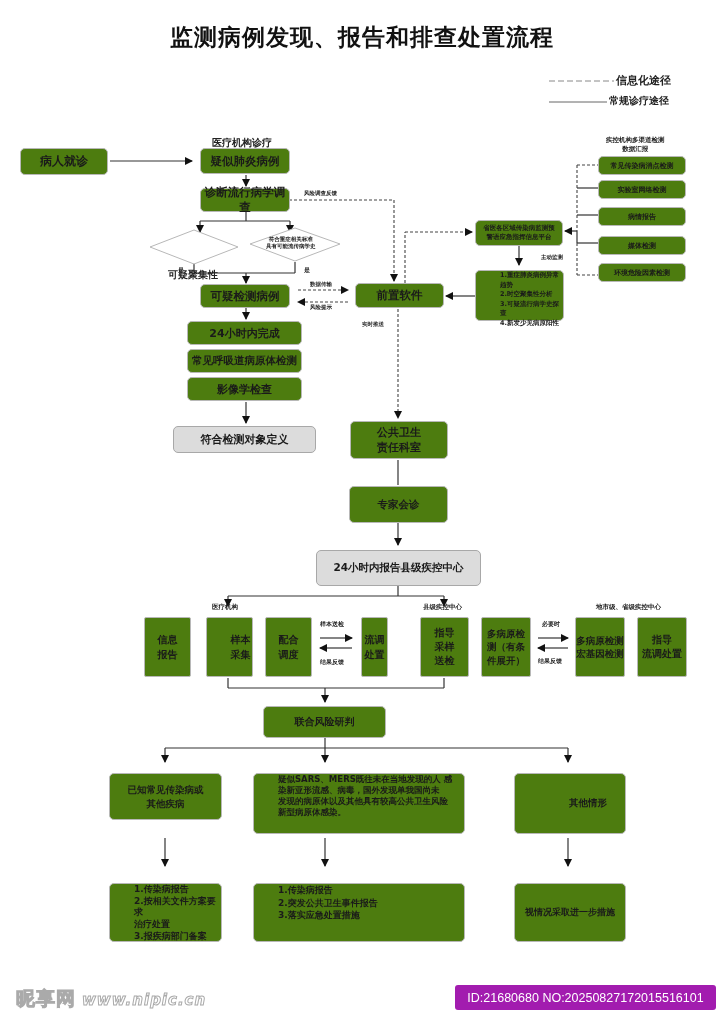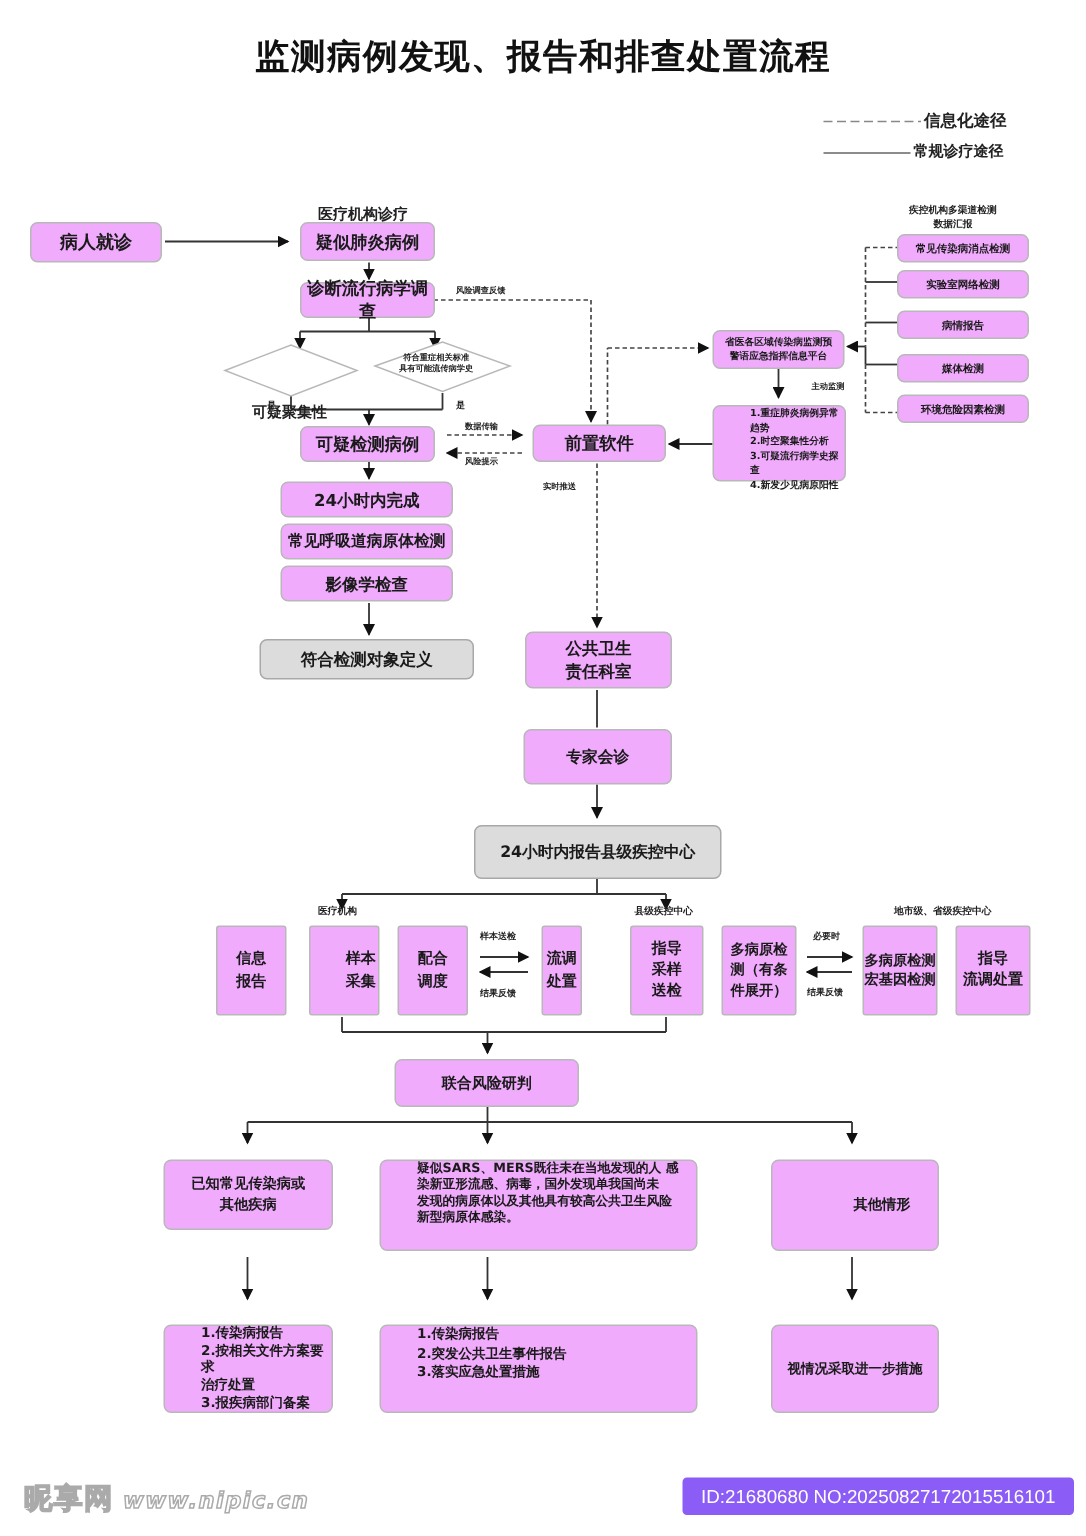--- a/index.html
+++ b/index.html
@@ -1,29 +1,29 @@
 <!DOCTYPE html>
 <html><head>
 <meta charset="utf-8">
 <style>
   html, body { margin:0; padding:0; }
   body { width:724px; height:1024px; background:#ffffff; position:relative; overflow:hidden;
          font-family:"DejaVu Sans", sans-serif; color:#111; }
-  .box { position:absolute; box-sizing:border-box; border:1px solid #b8b8b8; border-radius:5px; background:#f0abfc;
+  .box { position:absolute; box-sizing:border-box; border:1px solid #b8b8b8; border-radius:5px; background:#4d7c0f;
          display:flex; align-items:center; justify-content:center; text-align:center; font-weight:bold; color:#1a1a1a; }
   .sq { border-radius:2px; }
   .gray { background:#dcdcdc; border-color:#a8a8a8; }
   .lbl { position:absolute; font-weight:bold; color:#222; white-space:nowrap; }
   .title { position:absolute; left:0; width:724px; top:22px; text-align:center; font-size:23px; font-weight:bold; letter-spacing:1px; }
   .list { justify-content:flex-start; text-align:left; padding-left:24px; line-height:1.35; }
   svg.lines { position:absolute; left:0; top:0; }
   .wm-left { position:absolute; left:16px; top:986px; font-size:19px; font-weight:bold; color:#fff;
              -webkit-text-stroke:1px #aaa; letter-spacing:1px; }
   .wm-left span { font-style:italic; font-size:15px; margin-left:6px; }
-  .wm-right { position:absolute; left:455px; top:985px; width:261px; height:25px; background:#8b5cf6; color:#fff;
+  .wm-right { position:absolute; left:455px; top:985px; width:261px; height:25px; background:#a21caf; color:#fff;
               border-radius:3px; font-size:12.5px; display:flex; align-items:center; justify-content:center; font-family:"Liberation Sans", sans-serif; }
 </style>
 </head>
 <body>
 
 <svg class="lines" width="724" height="1024">
   <defs>
     <marker id="ah" markerWidth="8" markerHeight="8" refX="7" refY="4" orient="auto" markerUnits="userSpaceOnUse">
       <path d="M0,0 L8,4 L0,8 z" fill="#111"></path>
     </marker>

